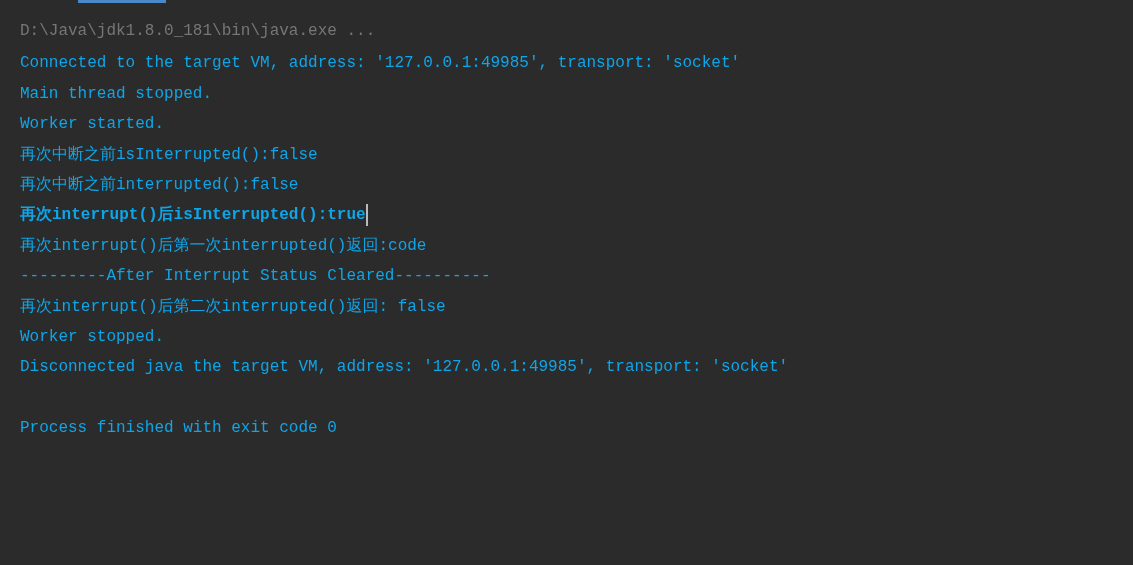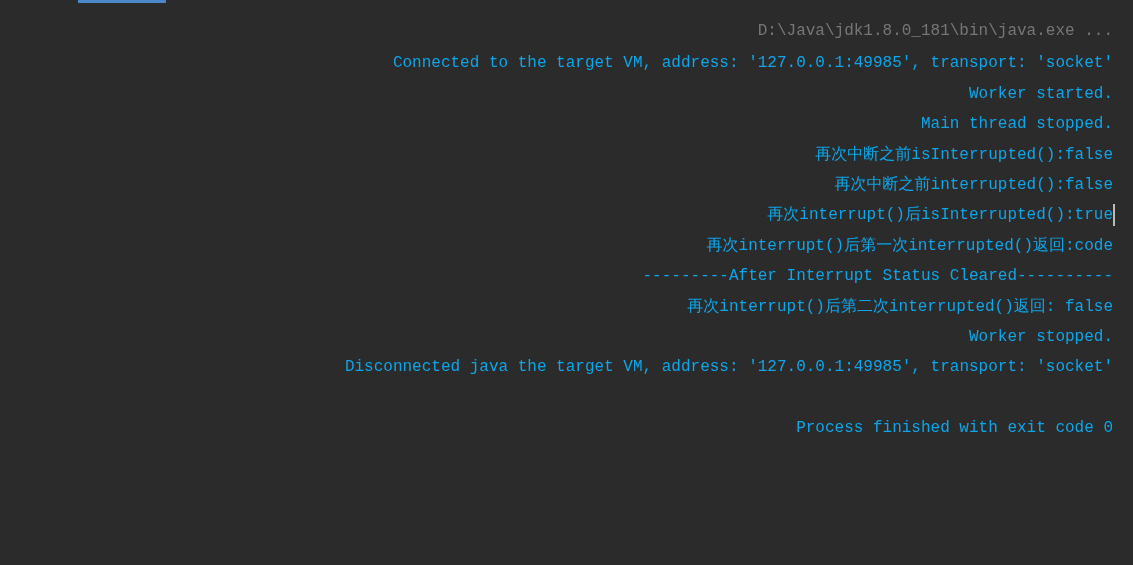--- a/index.html
+++ b/index.html
@@ -20,34 +20,34 @@
     }
     .tab-indicator {
       position: absolute;
       top: 0;
       left: 78px;
       width: 88px;
       height: 3px;
       background-color: #4a88c7;
     }
     .console-container {
-      padding: 16px 20px 0 28px;
-      text-align: right;
+      padding: 16px 20px 0 20px;
     }
     .command-line {
       color: #767676;
       margin-bottom: 2px;
     }
     .output-line {
       color: #0ea5e9;
       white-space: pre;
     }
     .cursor-line {
       position: relative;
       display: inline-block;
+      font-weight: bold;
     }
     .text-cursor {
       position: absolute;
       display: inline-block;
       width: 2px;
       height: 22px;
       background-color: #bababb;
       top: 4px;
     }
     .empty-line {
@@ -55,22 +55,22 @@
     }
   </style>
 </head>
 <body>
 
 <div class="tab-indicator"></div>
 
 <div class="console-container">
   <div class="command-line">D:\Java\jdk1.8.0_181\bin\java.exe ...</div>
   <div class="output-line">Connected to the target VM, address: '127.0.0.1:49985', transport: 'socket'</div>
+  <div class="output-line">Main thread stopped.</div>
   <div class="output-line">Worker started.</div>
-  <div class="output-line">Main thread stopped.</div>
   <div class="output-line">再次中断之前isInterrupted():false</div>
   <div class="output-line">再次中断之前interrupted():false</div>
   <div class="output-line cursor-line"><span>再次interrupt()后isInterrupted():true</span><span class="text-cursor"></span></div>
   <div class="output-line">再次interrupt()后第一次interrupted()返回:code</div>
   <div class="output-line">---------After Interrupt Status Cleared----------</div>
   <div class="output-line">再次interrupt()后第二次interrupted()返回: false</div>
   <div class="output-line">Worker stopped.</div>
   <div class="output-line">Disconnected java the target VM, address: '127.0.0.1:49985', transport: 'socket'</div>
   <div class="output-line empty-line"></div>
   <div class="output-line">Process finished with exit code 0</div>

